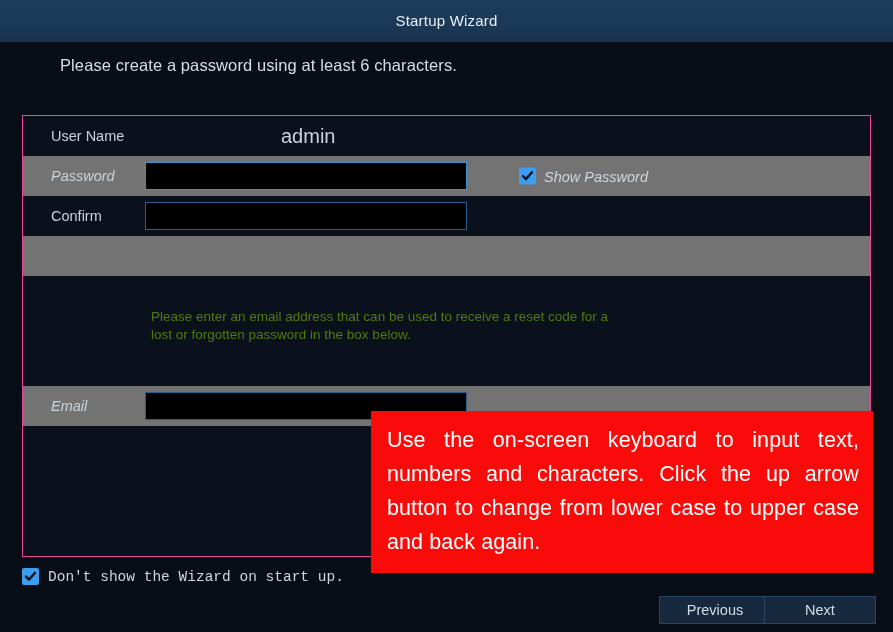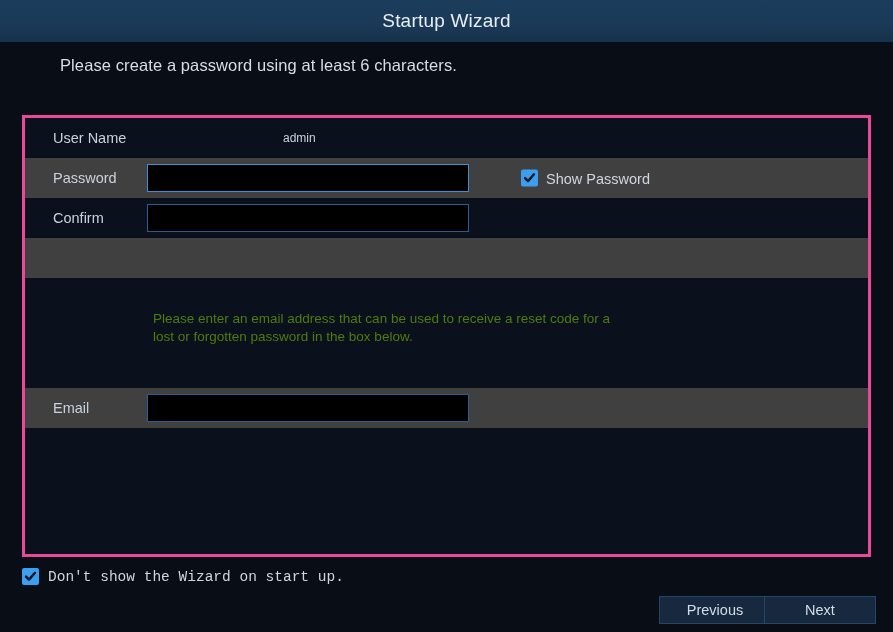--- a/index.html
+++ b/index.html
@@ -30,21 +30,21 @@
     height: 42px;
     background: linear-gradient(180deg, #1c3c5c 0%, #1b3a58 55%, #16324c 100%);
   }
   .titlebar-text {
     position: absolute;
     left: 0; top: 0;
     width: 893px;
     line-height: 42px;
     text-align: center;
     color: #e8eef5;
-    font-size: 19px;
+    font-size: 15px;
     letter-spacing: 0.2px;
   }
 
   
   .headline {
     position: absolute;
     left: 28px;
     top: 56px;
     color: #d7dde6;
     font-size: 16.5px;
@@ -52,33 +52,33 @@
     margin-left: 32px;
   }
 
   
   .panel {
     position: absolute;
     left: 22px;
     top: 115px;
     width: 849px;
     height: 442px;
-    border: 3px solid #ec4899;
+    border: 1px solid #ec4899;
     box-sizing: border-box;
     background: #0a111c;
     overflow: hidden;
   }
 
   .row {
     position: relative;
     height: 40px;
     box-sizing: border-box;
   }
   .row.dark  { background: #0a111c; }
-  .row.light { background: #404040; }
+  .row.light { background: #737373; font-style: italic; }
   .row.tall  { height: 110px; }
   .row.tall2 { height: 112px; }
 
   .row-label {
     position: absolute;
     left: 28px;
     top: 0;
     height: 100%;
     display: flex;
     align-items: center;
@@ -87,21 +87,21 @@
   }
 
   .row-value {
     position: absolute;
     left: 258px;
     top: 0;
     height: 100%;
     display: flex;
     align-items: center;
     color: #c9d2dc;
-    font-size: 12px;
+    font-size: 20px;
   }
 
   .field {
     position: absolute;
     left: 122px;
     top: 50%;
     transform: translateY(-50%);
     width: 322px;
     height: 28px;
     background: #000000;
@@ -257,14 +257,17 @@
       <svg width="13" height="13" viewBox="0 0 13 13" aria-hidden="true">
         <path d="M2 6.6 L5 9.6 L11 2.8" fill="none" stroke="#0b1724" stroke-width="2.4" stroke-linecap="round" stroke-linejoin="round"></path>
       </svg>
     </span>
     <span class="checkbox-label">Don't show the Wizard on start up.</span>
   </div>
 
   <div class="btn btn-prev">Previous</div>
   <div class="btn btn-next">Next</div>
 
+  <div class="annotation">
+    <div class="annotation-text">Use the on-screen keyboard to input text, numbers and characters. Click the up arrow button to change from lower case to upper case and back again.</div>
+  </div>
 
 </div>
 
 </body></html>

